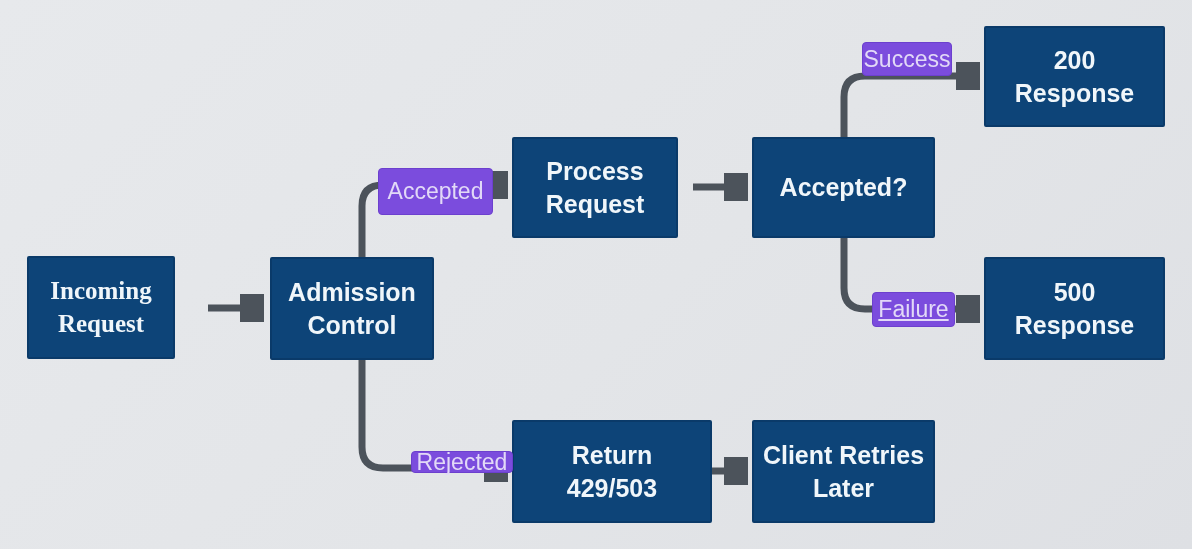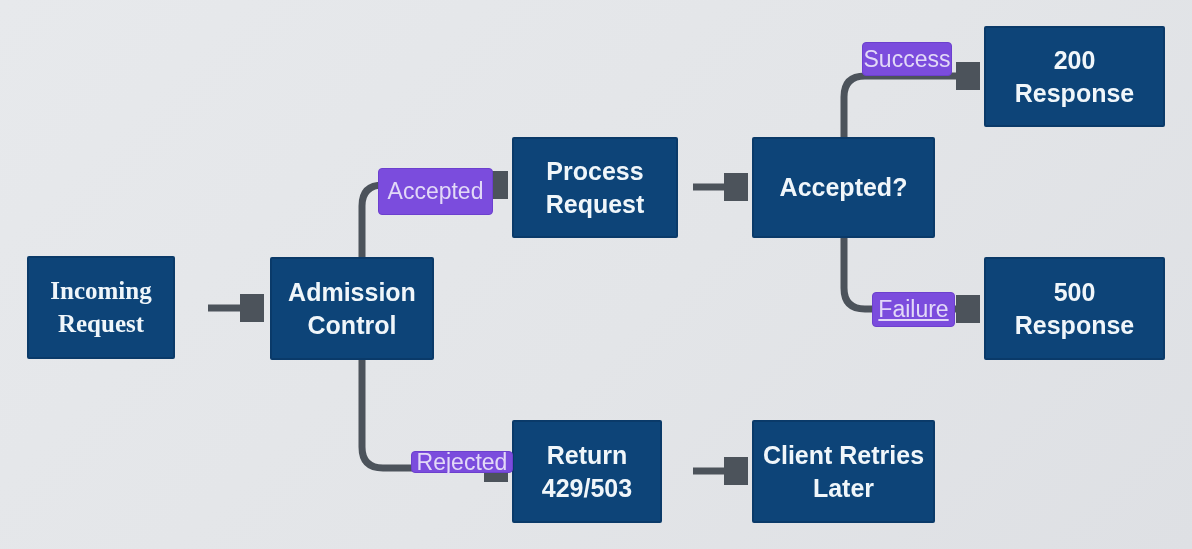--- a/index.html
+++ b/index.html
@@ -41,21 +41,21 @@
     color:var(--badge-text);
     font-weight:400;font-size:23px;text-align:center;
   }
   
   .n-incoming {left:27px;  top:256px; width:148px; height:103px;font-family:Liberation Serif, serif;}
   .n-admission{left:270px; top:257px; width:164px; height:103px;}
   .n-process  {left:512px; top:137px; width:166px; height:101px;}
   .n-completed{left:752px; top:137px; width:183px; height:101px;}
   .n-resp200  {left:984px; top:26px;  width:181px; height:101px;}
   .n-resp500  {left:984px; top:257px; width:181px; height:103px;}
-  .n-return   {left:512px; top:420px; width:150px; height:103px;}
+  .n-return   {left:512px; top:420px; width:200px; height:103px;}
   .n-client   {left:752px; top:420px; width:183px; height:103px;}
   
   .b-accepted {left:378px; top:168px; width:115px; height:47px;}
   .b-success  {left:862px; top:42px;  width:90px;  height:34px;}
   .b-failure  {left:872px; top:292px; width:83px;  height:35px;text-decoration:underline;}
   .b-rejected {left:376px; top:451px; width:102px; height:22px;margin-left:35px;}
 </style>
 </head>
 <body>
 

